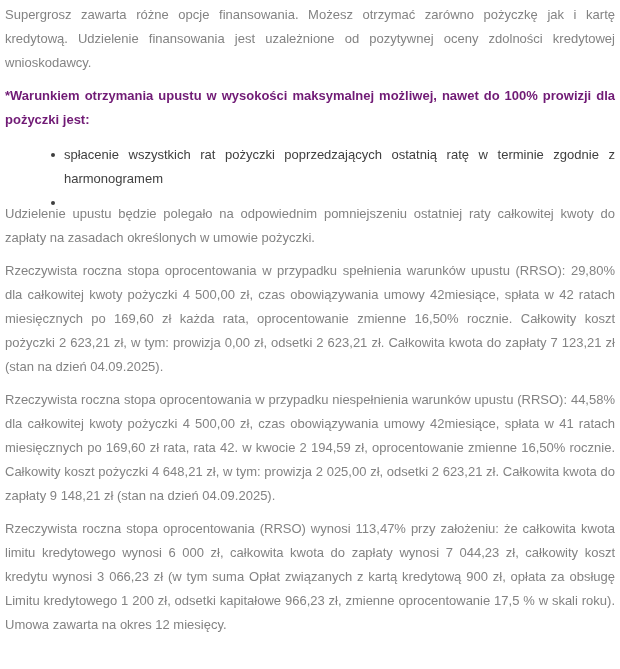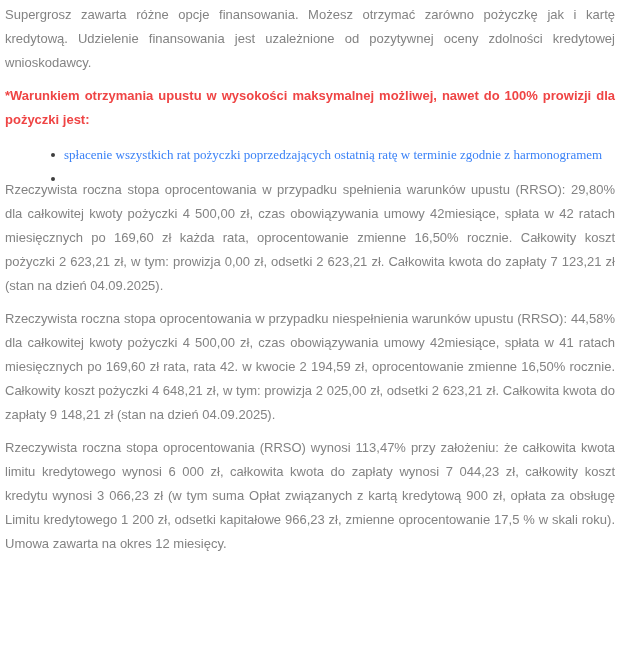--- a/index.html
+++ b/index.html
@@ -17,28 +17,27 @@
     line-height: 24px;
     text-align: justify;
     overflow: hidden;
   }
   .doc p {
     margin: 0 0 9px 0;
     color: #838383;
   }
   .doc p.bold-note {
     font-weight: 700;
-    color: #ef4444;
+    color: #701a75;
   }
   .doc ul.conditions {
     margin: 11px 0 11px 0;
     padding: 0 0 0 46px;
-    color: #3b82f6;
+    color: #404040;
     list-style: none;
-    font-family: Liberation Serif, serif;
   }
   .doc ul.conditions li {
     position: relative;
     margin: 0;
     padding-left: 13px;
     text-align: justify;
   }
   .doc ul.conditions li .bullet {
     position: absolute;
     left: 0;
@@ -61,20 +60,21 @@
   <ul class="conditions">
     <li>
       <span class="bullet"></span>
       <span>spłacenie wszystkich rat pożyczki poprzedzających ostatnią ratę w terminie zgodnie z harmonogramem</span>
     </li>
     <li>
       <span class="bullet"></span>
     </li>
   </ul>
 
+  <p>Udzielenie upustu będzie polegało na odpowiednim pomniejszeniu ostatniej raty całkowitej kwoty do zapłaty na zasadach określonych w umowie pożyczki.</p>
 
 
   <p>Rzeczywista roczna stopa oprocentowania w przypadku spełnienia warunków upustu (RRSO): 29,80% dla całkowitej kwoty pożyczki 4 500,00 zł, czas obowiązywania umowy 42miesiące, spłata w 42 ratach miesięcznych po 169,60 zł każda rata, oprocentowanie zmienne 16,50% rocznie. Całkowity koszt pożyczki 2 623,21 zł, w tym: prowizja 0,00 zł, odsetki 2 623,21 zł. Całkowita kwota do zapłaty 7 123,21 zł (stan na dzień 04.09.2025).</p>
 
   <p>Rzeczywista roczna stopa oprocentowania w przypadku niespełnienia warunków upustu (RRSO): 44,58% dla całkowitej kwoty pożyczki 4 500,00 zł, czas obowiązywania umowy 42miesiące, spłata w 41 ratach miesięcznych po 169,60 zł rata, rata 42. w kwocie 2 194,59 zł, oprocentowanie zmienne 16,50% rocznie. Całkowity koszt pożyczki 4 648,21 zł, w tym: prowizja 2 025,00 zł, odsetki 2 623,21 zł. Całkowita kwota do zapłaty 9 148,21 zł (stan na dzień 04.09.2025).</p>
 
   <p>Rzeczywista roczna stopa oprocentowania (RRSO) wynosi 113,47% przy założeniu: że całkowita kwota limitu kredytowego wynosi 6 000 zł, całkowita kwota do zapłaty wynosi 7 044,23 zł, całkowity koszt kredytu wynosi 3 066,23 zł (w tym suma Opłat związanych z kartą kredytową 900 zł, opłata za obsługę Limitu kredytowego 1 200 zł, odsetki kapitałowe 966,23 zł, zmienne oprocentowanie 17,5 % w skali roku). Umowa zawarta na okres 12 miesięcy.</p>
 
 </div>
 

